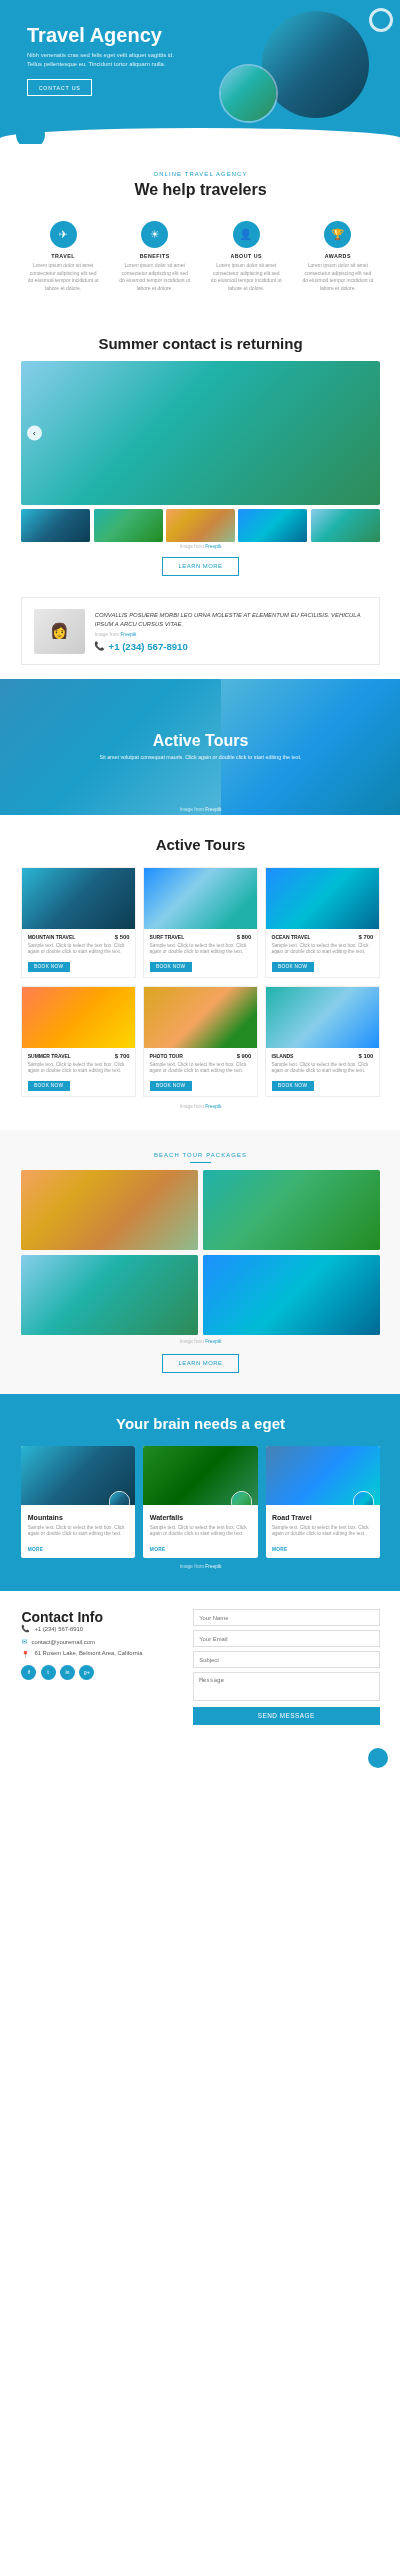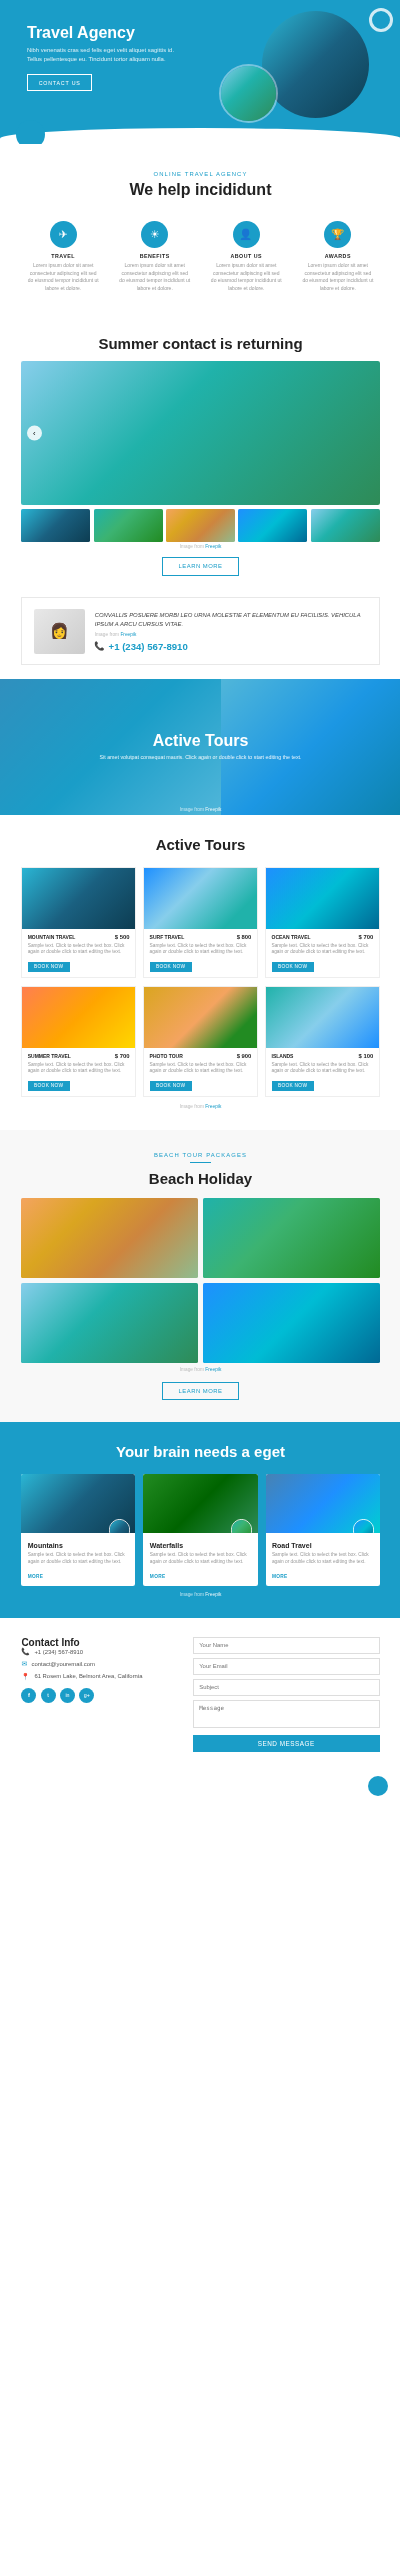--- a/index.html
+++ b/index.html
@@ -16,21 +16,21 @@
     .img-jump { background: linear-gradient(135deg, #87ceeb 0%, #1e90ff 50%, #006994 100%); }
     .img-photo { background: linear-gradient(135deg, #daa520 0%, #f4a460 50%, #228b22 80%); }
     .img-island { background: linear-gradient(135deg, #20b2aa 0%, #87ceeb 50%, #1e90ff 100%); }
     .img-summer { background: linear-gradient(135deg, #ff7f50 0%, #ffa500 50%, #ffd700 100%); }
   </style>
 </head>
 <body>
 
 <section style="background:#1a9dc8; padding:18.7px 27px 0 27px; position:relative; overflow:hidden; min-height:144px;">
   <div style="max-width:160px; padding-top:5.3px; position:relative; z-index:5;">
-    <h1 style="color:#fff; font-size:16px; font-weight:bold; margin-bottom:4px;">Travel Agency</h1>
+    <h1 style="color:#fff; font-size:20px; font-weight:bold; margin-bottom:4px;">Travel Agency</h1>
     <p style="color:rgba(255,255,255,0.85); font-size:5.9px; line-height:1.6; margin-bottom:9.6px;">Nibh venenatis cras sed felis eget velit aliquet sagittis id. Tellus pellentesque eu. Tincidunt tortor aliquam nulla.</p>
     <button style="background:transparent; border:1.1px solid #fff; color:#fff; padding:4.3px 10.7px; font-size:5.3px; letter-spacing:0.8px; cursor:pointer; text-transform:uppercase;">CONTACT US</button>
   </div>
 
   <div style="position:absolute; right:8px; top:8px; width:24px; height:24px; border-radius:50%; border:3.2px solid rgba(255,255,255,0.8);"></div>
 
   <div style="position:absolute; right:32px; top:10.7px; width:107px; height:107px; border-radius:50%; overflow:hidden;">
     <div class="img-mountain" style="width:100%;height:100%;"></div>
   </div>
 
@@ -38,21 +38,21 @@
     <div class="img-beach" style="width:100%;height:100%;"></div>
   </div>
 
   <div style="position:absolute; bottom:0; left:0; width:100%; height:16px; background:#fff; border-radius:50% 50% 0 0 / 10.7px 10.7px 0 0;"></div>
 
   <div style="position:absolute; bottom:-5.3px; left:16px; width:29px; height:29px; border-radius:50%; background:#1a9dc8; z-index:2;"></div>
 </section>
 
 <section style="padding:27px 21.4px 21.4px; text-align:center; background:#fff;">
   <p style="color:#1a9dc8; font-size:5.9px; letter-spacing:1.1px; text-transform:uppercase; margin-bottom:4.3px;">ONLINE TRAVEL AGENCY</p>
-  <h2 style="font-size:16px; font-weight:bold; color:#222; margin-bottom:16px;">We help incididunt</h2>
+  <h2 style="font-size:16px; font-weight:bold; color:#222; margin-bottom:16px;">We help travelers</h2>
   <div style="display:flex; justify-content:space-around; gap:8px;">
     <div style="flex:1; text-align:center; padding:5.3px;">
       <div style="width:27px; height:27px; border-radius:50%; background:#1a9dc8; margin:0 auto 5.3px; display:flex; align-items:center; justify-content:center; color:#fff; font-size:10.7px;">✈</div>
       <div style="font-size:5.3px; font-weight:bold; text-transform:uppercase; letter-spacing:0.5px; color:#222; margin-bottom:3.2px;">TRAVEL</div>
       <div style="font-size:5px; color:#999; line-height:1.5;">Lorem ipsum dolor sit amet consectetur adipiscing elit sed do eiusmod tempor incididunt ut labore et dolore.</div>
     </div>
     <div style="flex:1; text-align:center; padding:5.3px;">
       <div style="width:27px; height:27px; border-radius:50%; background:#1a9dc8; margin:0 auto 5.3px; display:flex; align-items:center; justify-content:center; color:#fff; font-size:10.7px;">☀</div>
       <div style="font-size:5.3px; font-weight:bold; text-transform:uppercase; letter-spacing:0.5px; color:#222; margin-bottom:3.2px;">BENEFITS</div>
       <div style="font-size:5px; color:#999; line-height:1.5;">Lorem ipsum dolor sit amet consectetur adipiscing elit sed do eiusmod tempor incididunt ut labore et dolore.</div>
@@ -213,21 +213,20 @@
         <button style="background:#1a9dc8; color:#fff; border:none; padding:2.7px 6.4px; font-size:4.8px; text-transform:uppercase; letter-spacing:0.3px; cursor:pointer;">BOOK NOW</button>
       </div>
     </div>
   </div>
   <p style="font-size:4.8px; color:#bbb; text-align:center; margin-top:6.4px;">Image from <span style="color:#1a9dc8;">Freepik</span></p>
 </section>
 
 <section style="padding:21.4px 21.4px; background:#f8f8f8;">
   <p style="color:#1a9dc8; font-size:5.9px; text-transform:uppercase; letter-spacing:1.1px; text-align:center; margin-bottom:2.7px;">BEACH TOUR PACKAGES</p>
   <div style="width:21.4px; height:1.6px; background:#1a9dc8; margin:4.3px auto 6.4px;"></div>
-  <h2 style="font-size:15px; font-weight:bold; color:#222; text-align:center; margin-bottom:10.7px;">Beach Holiday</h2>
   <div style="display:grid; grid-template-columns:1fr 1fr; gap:5.3px;">
     <div style="height:80px; border-radius:1.6px; overflow:hidden;">
         <div class="img-sand" style="width:100%;height:100%;"></div>
       </div>
     <div style="height:80px; border-radius:1.6px; overflow:hidden;">
         <div class="img-tropical" style="width:100%;height:100%;"></div>
       </div>
     <div style="height:80px; border-radius:1.6px; overflow:hidden;">
         <div class="img-beach" style="width:100%;height:100%;"></div>
       </div>
@@ -283,21 +282,21 @@
         <div style="font-size:4.8px; color:#999; line-height:1.4; margin-bottom:4.3px;">Sample text. Click to select the text box. Click again or double click to start editing the text.</div>
       </div>
       <button style="display:block; margin:0 6.4px; background:transparent; border:none; color:#1a9dc8; font-size:4.8px; text-transform:uppercase; letter-spacing:0.3px; cursor:pointer; font-weight:bold; text-align:left; padding:0;">MORE</button>
     </div>
   </div>
   <p style="font-size:4.8px; color:rgba(255,255,255,0.7); text-align:center; margin-top:6.4px;">Image from <span style="color:rgba(255,255,255,0.9);">Freepik</span></p>
 </section>
 
 <section style="background:#fff; padding:18.7px 21.4px; display:flex; gap:16px;">
   <div style="flex:1;">
-    <h3 style="font-size:10px; font-weight:bold; color:#222; margin-bottom:0;">Contact Info</h3>
+    <h3 style="font-size:14px; font-weight:bold; color:#222; margin-bottom:0;">Contact Info</h3>
     <div style="display:flex; align-items:center; gap:4.3px; margin-bottom:4.3px; font-size:5.9px; color:#555;">
       <span style="color:#1a9dc8; font-size:7px;">📞</span>
       <span>+1 (234) 567-8910</span>
     </div>
     <div style="display:flex; align-items:center; gap:4.3px; margin-bottom:4.3px; font-size:5.9px; color:#555;">
       <span style="color:#1a9dc8; font-size:7px;">✉</span>
       <span>contact@youremail.com</span>
     </div>
     <div style="display:flex; align-items:flex-start; gap:4.3px; margin-bottom:6.4px; font-size:5.9px; color:#555;">
       <span style="color:#1a9dc8; font-size:7px; margin-top:0.5px;">📍</span>

